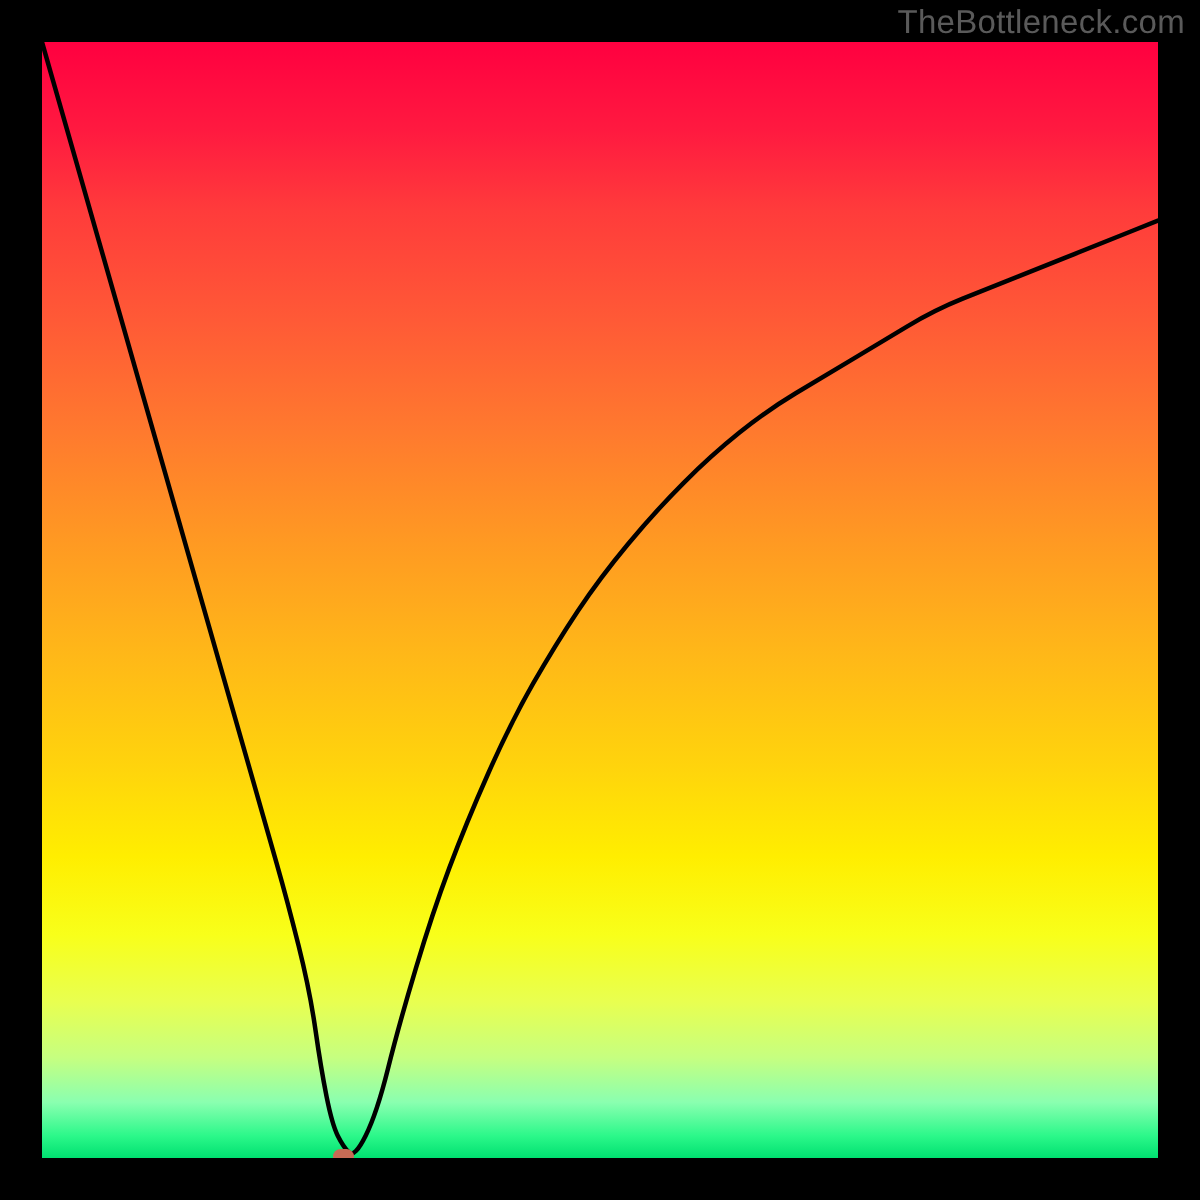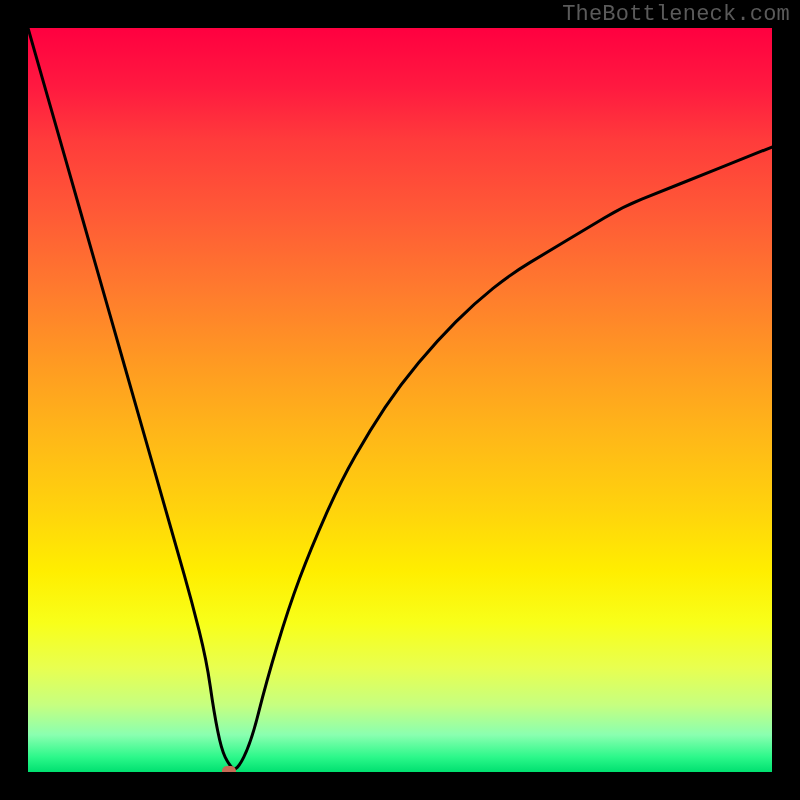--- a/index.html
+++ b/index.html
@@ -11,21 +11,20 @@
     font-family: Arial, Helvetica, sans-serif;
     position: relative;
   }
   .frame {
     position: absolute;
     top: 0;
     left: 0;
     width: 800px;
     height: 604px;
     background: #000;
-    font-family: Liberation Mono, monospace;
   }
   .plot-area {
     position: absolute;
     top: 28px;
     left: 28px;
     width: 744px;
     height: 744px;
     overflow: hidden;
   }
   .gradient-bg {

